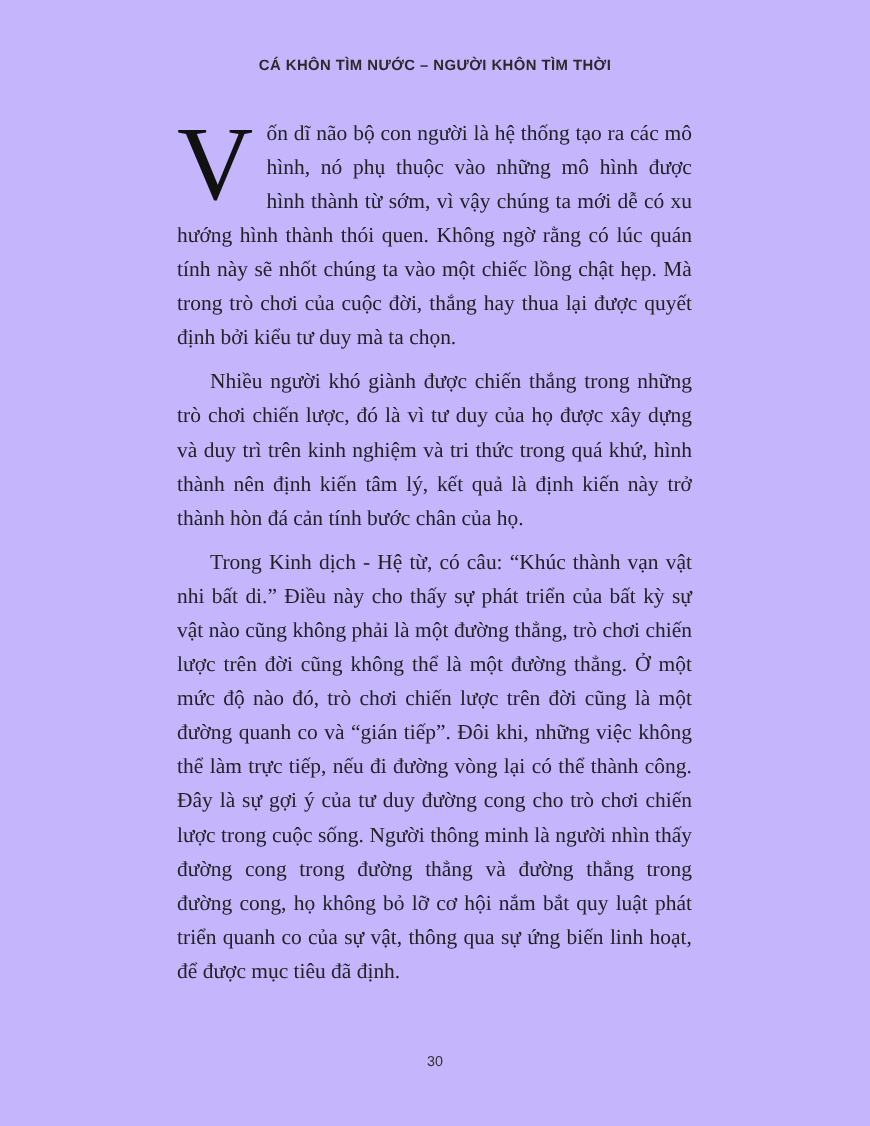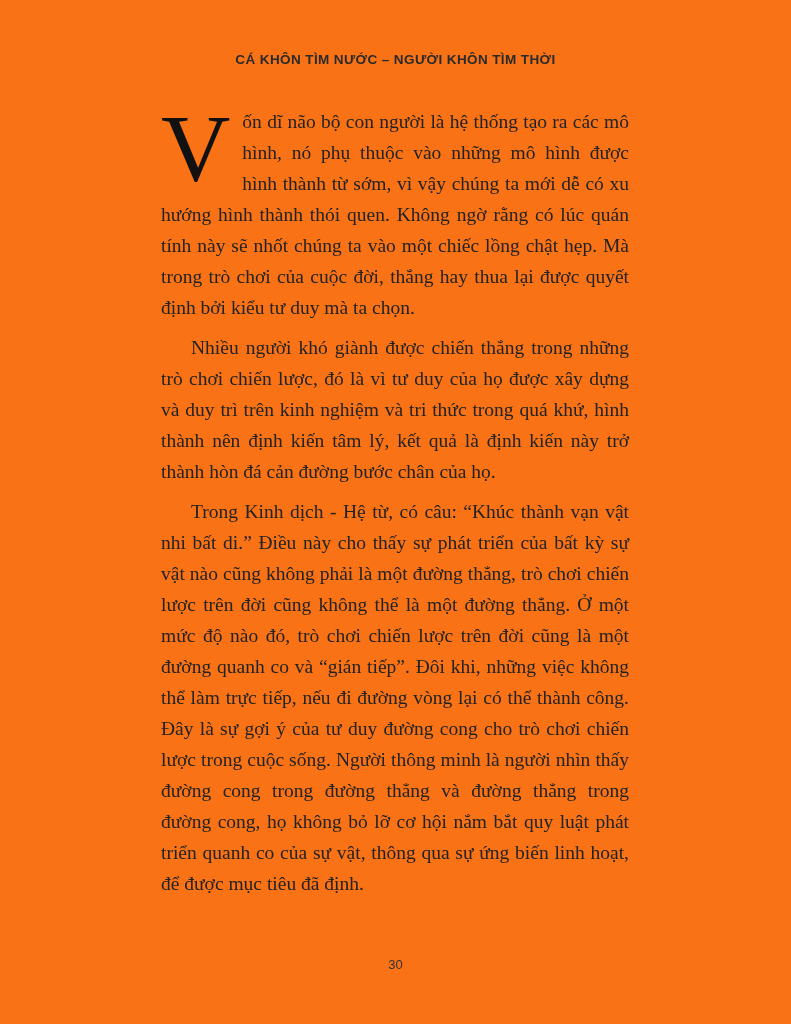--- a/index.html
+++ b/index.html
@@ -6,21 +6,21 @@
 
   html, body {
     background: #ffffff;
   }
 
   .page {
     position: relative;
     width: 791px;
     height: 1024px;
     margin: 0 auto;
-    background: #f97316;
+    background: #c4b5fd;
     color: #1c1c1c;
     font-family: "Liberation Serif", "DejaVu Serif", serif;
     overflow: hidden;
   }
 
   .running-header {
     position: absolute;
     top: 52px;
     left: 0;
     width: 100%;
@@ -80,21 +80,21 @@
 <body>
 
 <div class="page">
 
   <div class="running-header">CÁ KHÔN TÌM NƯỚC – NGƯỜI KHÔN TÌM THỜI</div>
 
   <div class="body-text">
 
     <p class="para"><span class="dropcap">V</span><span>ốn dĩ não bộ con người là hệ thống tạo ra các mô hình, nó phụ thuộc vào những mô hình được hình thành từ sớm, vì vậy chúng ta mới dễ có xu hướng hình thành thói quen. Không ngờ rằng có lúc quán tính này sẽ nhốt chúng ta vào một chiếc lồng chật hẹp. Mà trong trò chơi của cuộc đời, thắng hay thua lại được quyết định bởi kiểu tư duy mà ta chọn.</span></p>
 
-    <p class="para indent">Nhiều người khó giành được chiến thắng trong những trò chơi chiến lược, đó là vì tư duy của họ được xây dựng và duy trì trên kinh nghiệm và tri thức trong quá khứ, hình thành nên định kiến tâm lý, kết quả là định kiến này trở thành hòn đá cản đường bước chân của họ.</p>
+    <p class="para indent">Nhiều người khó giành được chiến thắng trong những trò chơi chiến lược, đó là vì tư duy của họ được xây dựng và duy trì trên kinh nghiệm và tri thức trong quá khứ, hình thành nên định kiến tâm lý, kết quả là định kiến này trở thành hòn đá cản tính bước chân của họ.</p>
 
     <p class="para indent"><span>Trong </span><span class="italic">Kinh dịch - Hệ từ</span><span>, có câu: “Khúc thành vạn vật nhi bất di.” Điều này cho thấy sự phát triển của bất kỳ sự vật nào cũng không phải là một đường thẳng, trò chơi chiến lược trên đời cũng không thể là một đường thẳng. Ở một mức độ nào đó, trò chơi chiến lược trên đời cũng là một đường quanh co và “gián tiếp”. Đôi khi, những việc không thể làm trực tiếp, nếu đi đường vòng lại có thể thành công. Đây là sự gợi ý của tư duy đường cong cho trò chơi chiến lược trong cuộc sống. Người thông minh là người nhìn thấy đường cong trong đường thẳng và đường thẳng trong đường cong, họ không bỏ lỡ cơ hội nắm bắt quy luật phát triển quanh co của sự vật, thông qua sự ứng biến linh hoạt, để được mục tiêu đã định.</span></p>
 
   </div>
 
   <div class="page-number">30</div>
 
 </div>
 
 </body></html>

